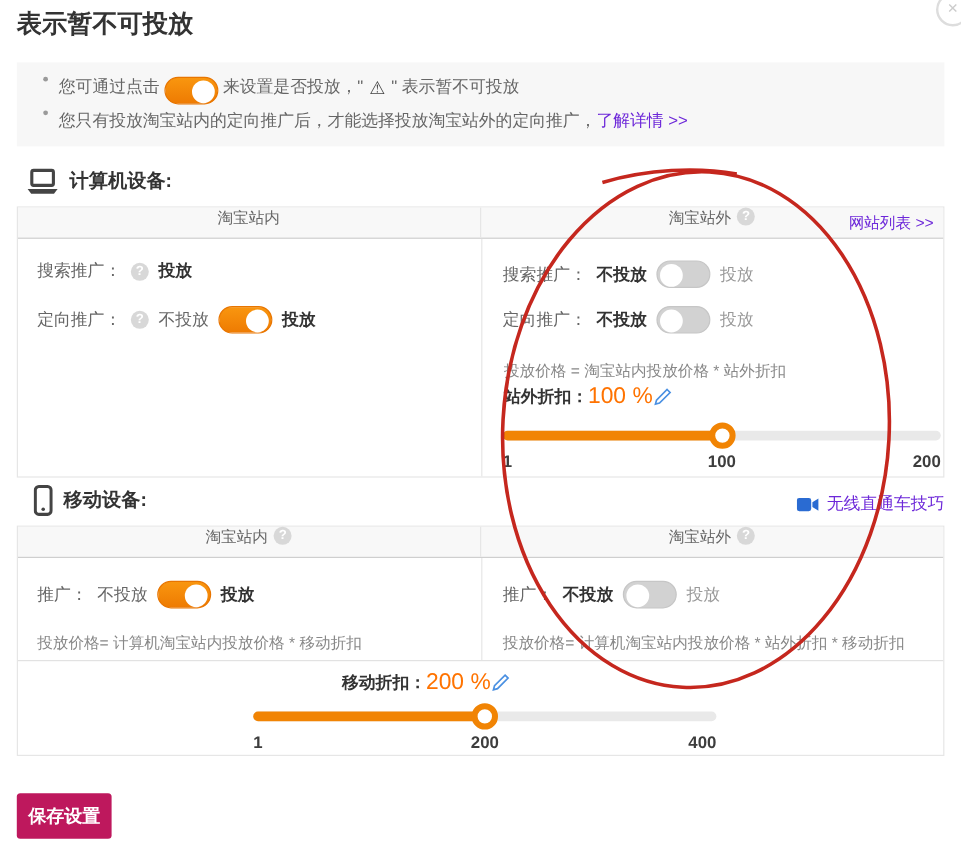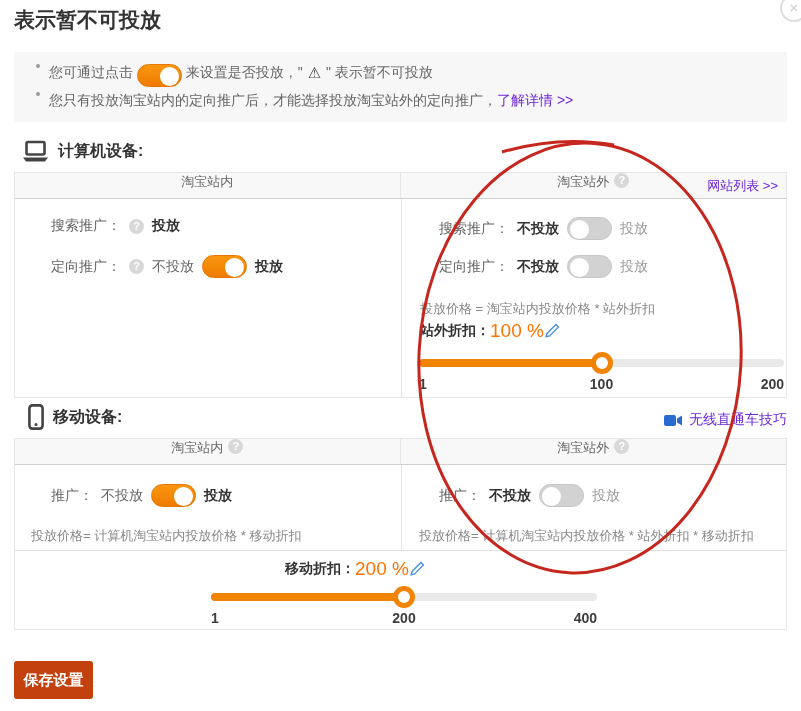--- a/index.html
+++ b/index.html
@@ -29,21 +29,21 @@
   .thead { position:absolute; left:0; top:0; right:0; height:26px; background:#f8f8f8;
            border-bottom:1px solid #cfcfcf; display:flex; }
   .th { position:relative; width:50%; display:flex; justify-content:center;
         gap:5px; font-size:13px; color:#666; }
   .th-left { border-right:1px solid #e6e6e6; }
   .site-list { position:absolute; right:8px; top:4px; font-size:13px; }
   .vline { position:absolute; left:386px; top:26px; width:1px; background:#e6e6e6; }
   .tbl-pc .vline { height:198px; }
   .tbl-mobile .vline { height:85px; }
 
-  .row { position:absolute; display:flex; align-items:center; gap:8px; font-size:14px; color:#666; white-space:pre;margin-left:20px; }
+  .row { position:absolute; display:flex; align-items:center; gap:8px; font-size:14px; color:#666; white-space:pre; }
   .b { font-weight:bold; color:#333; }
   .dim { color:#999; }
   .formula { position:absolute; font-size:13px; color:#888; white-space:pre; }
 
   .help { display:inline-block; width:15px; height:15px; border-radius:50%; background:#d8d8d8;
           color:#fff; font-size:11px; font-weight:bold; line-height:15px; text-align:center; flex:none; cursor:pointer; }
 
   .toggle { position:relative; display:inline-block; width:45px; height:23px; border-radius:12px; cursor:pointer; flex:none; }
   .toggle .knob { position:absolute; top:2px; width:19px; height:19px; border-radius:50%; background:#fff; }
   .toggle.on { background:linear-gradient(#f9960f,#ee7b02); border:1px solid #e87500; }
@@ -62,21 +62,21 @@
             border-radius:50%; background:#fff; border:5px solid #f18404; cursor:grab; }
   .ticks { position:relative; margin-top:9px; height:16px; font-size:14px; font-weight:bold; color:#3d3d3d; }
   .t-min { position:absolute; left:0; }
   .t-mid { position:absolute; left:50%; transform:translateX(-50%); }
   .t-max { position:absolute; right:0; }
 
   .tips-link { position:absolute; top:411px; right:14px; display:flex; align-items:center; gap:6px; font-size:14px;margin-left:25px; }
 
   .divider { position:absolute; left:0; right:0; top:111px; height:1px; background:#e2e2e2; }
 
-  .save { position:absolute; left:14px; top:661px; width:79px; height:38px; background:#c2410c; border:none;
+  .save { position:absolute; left:14px; top:661px; width:79px; height:38px; background:#be185d; border:none;
           border-radius:3px; color:#fff; font-size:15px; font-weight:bold; cursor:pointer;
           font-family:"Liberation Sans","DejaVu Sans",sans-serif; }
 
   .annotation { position:absolute; left:0; top:0; pointer-events:none; }
   svg { display:block; }
 </style>
 </head>
 <body>
 
 <div class="dialog">

